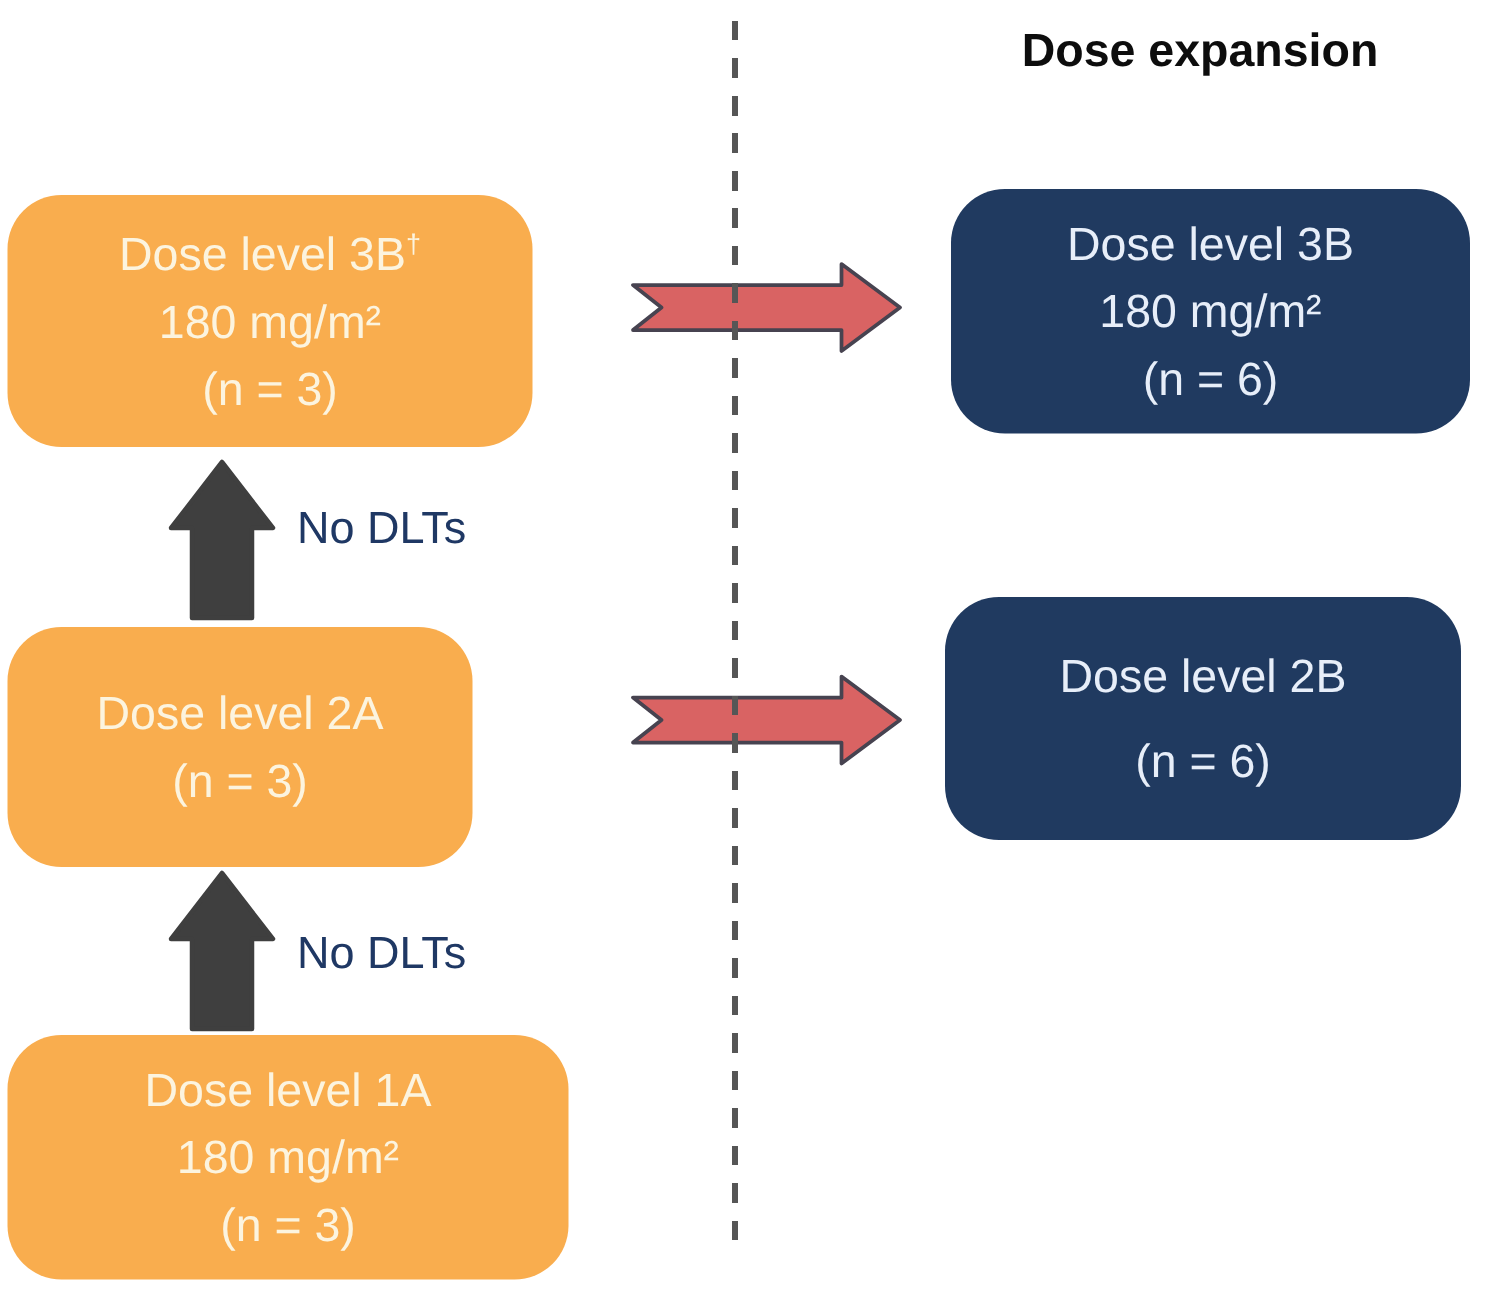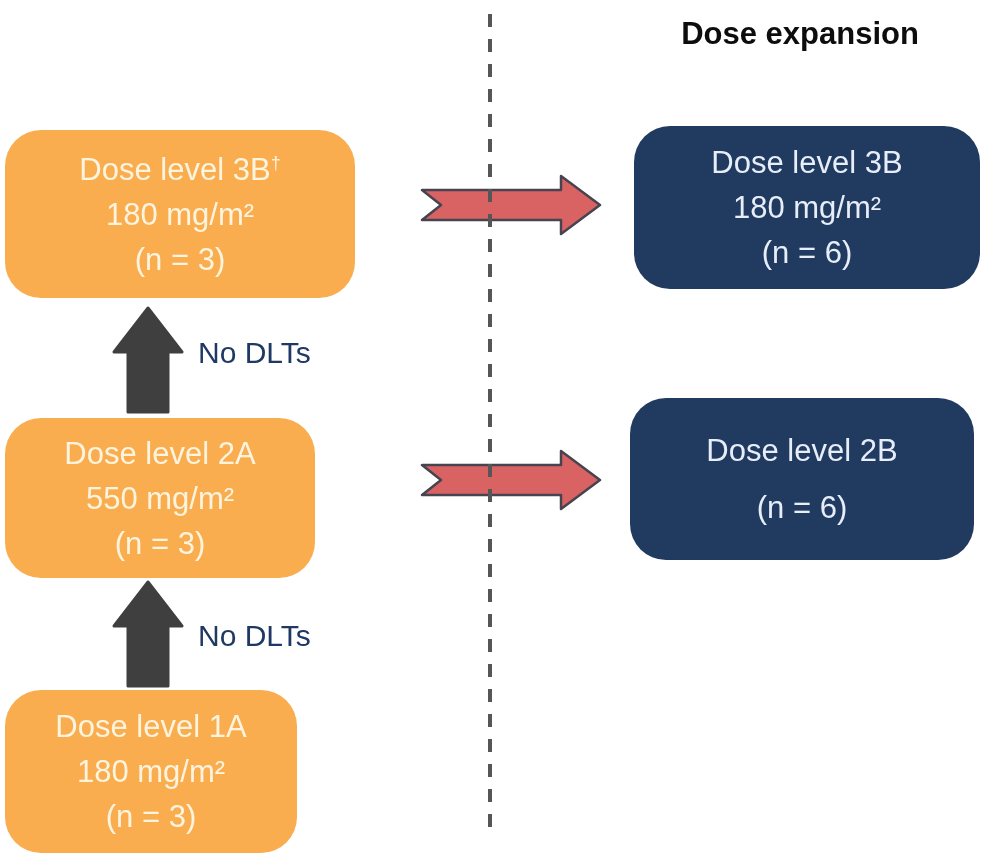--- a/index.html
+++ b/index.html
@@ -79,25 +79,24 @@
   </div>
 
   <div class="box orange" style="left:5px;top:130px;width:350px;height:168px;align-items:center;">
     <div><span>Dose level 3B</span><sup>†</sup></div>
     <div>180 mg/m²</div>
     <div>(n = 3)</div>
   </div>
 
   <div class="box orange" style="left:5px;top:418px;width:310px;height:160px;">
     <div>Dose level 2A</div>
-    <div>550 mg/m²</div>
     <div>(n = 3)</div>
   </div>
 
-  <div class="box orange" style="left:5px;top:690px;width:292px;height:163px;">
+  <div class="box orange" style="left:5px;top:690px;width:374px;height:163px;">
     <div>Dose level 1A</div>
     <div>180 mg/m²</div>
     <div>(n = 3)</div>
   </div>
 
   <div class="box navy" style="left:634px;top:126px;width:346px;height:163px;">
     <div>Dose level 3B</div>
     <div>180 mg/m²</div>
     <div>(n = 6)</div>
   </div>

